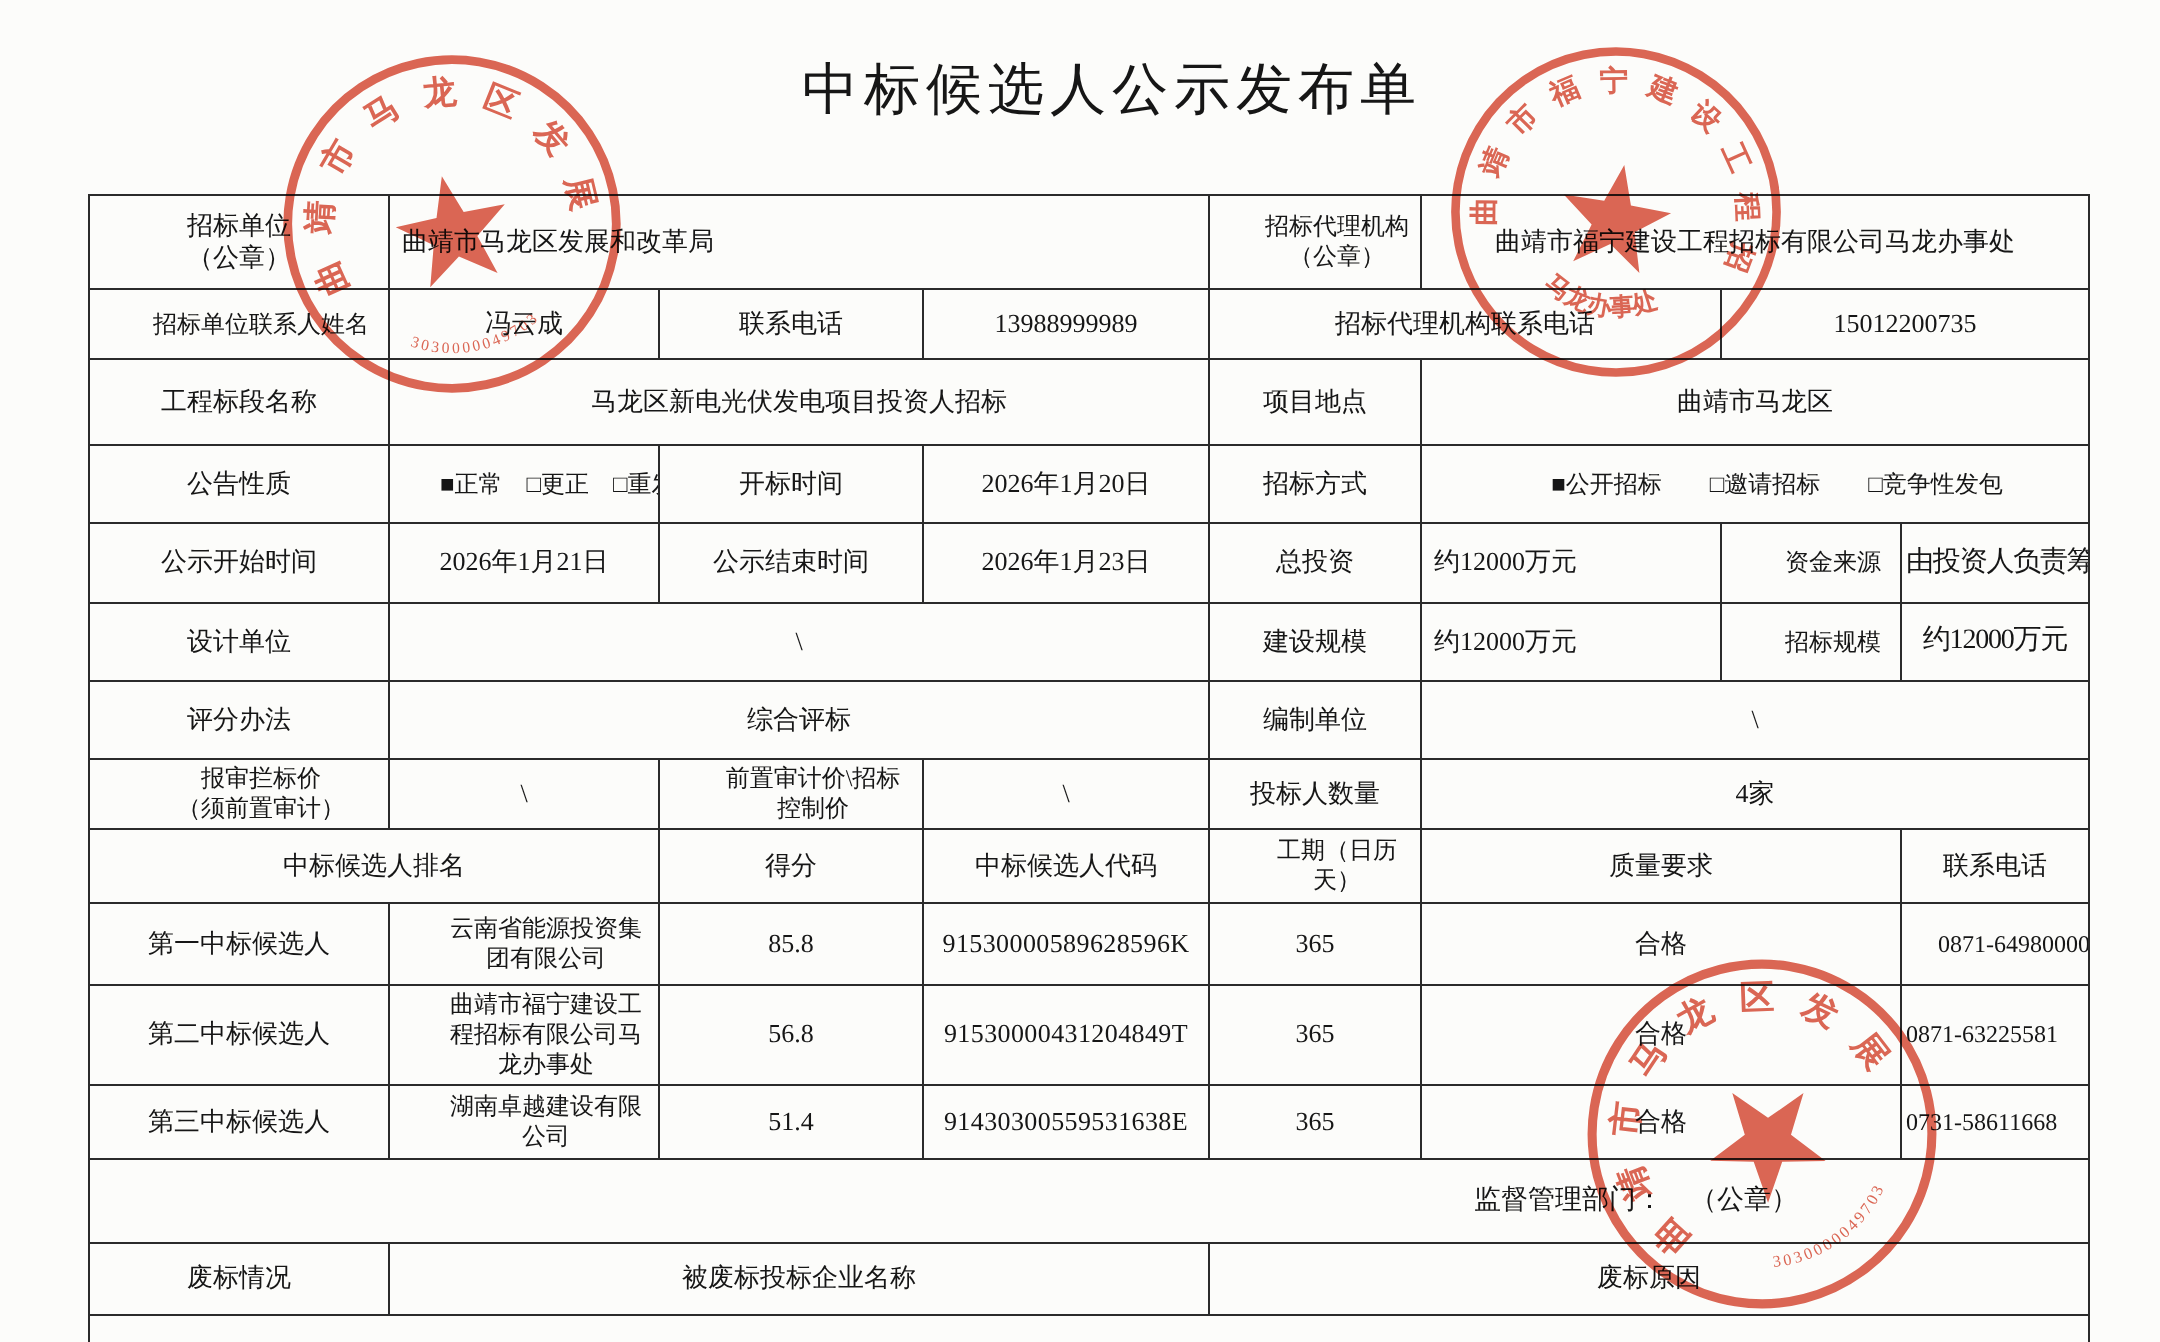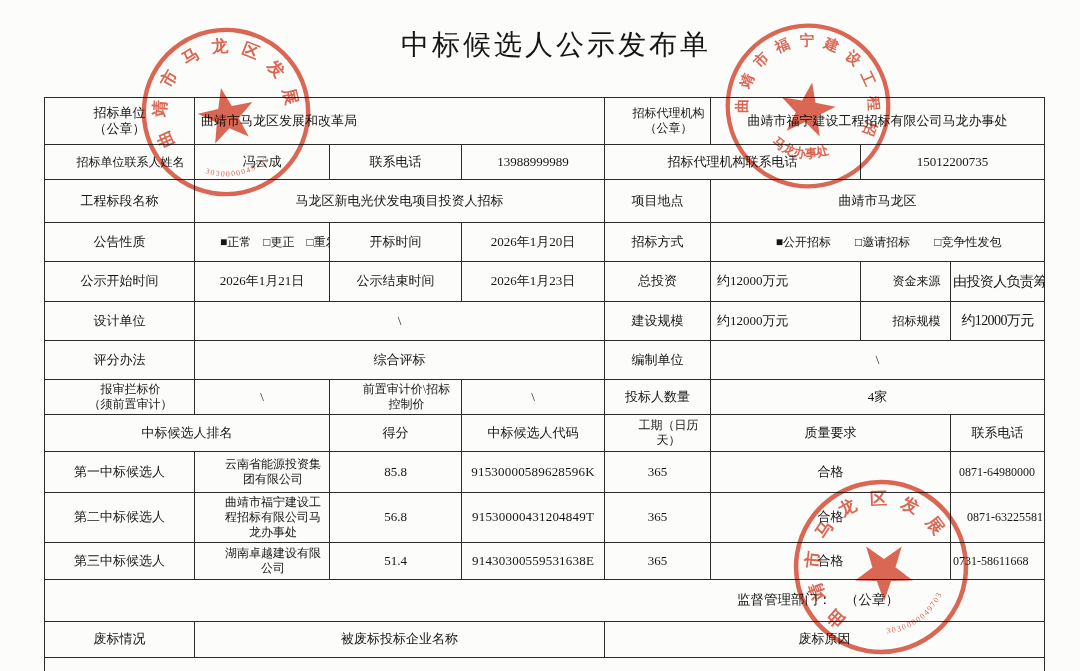--- a/index.html
+++ b/index.html
@@ -147,31 +147,31 @@
       <td>联系电话</td>
     </tr>
 
     <tr>
       <td style="height:36px">第一中标候选人</td>
       <td class="sm">云南省能源投资集团有限公司</td>
       <td>85.8</td>
       <td class="code">91530000589628596K</td>
       <td>365</td>
       <td colspan="2">合格</td>
-      <td class="al sm" style="padding-left:8px;white-space:nowrap">0871-64980000</td>
+      <td class="al sm" style="padding-left:18px;white-space:nowrap">0871-64980000</td>
     </tr>
 
     <tr>
       <td style="height:36px">第二中标候选人</td>
       <td class="sm">曲靖市福宁建设工程招标有限公司马龙办事处</td>
       <td>56.8</td>
       <td class="code">91530000431204849T</td>
       <td>365</td>
       <td colspan="2">合格</td>
-      <td class="al sm" style="padding-left:16px;white-space:nowrap">0871-63225581</td>
+      <td class="al sm" style="padding-left:2px;white-space:nowrap">0871-63225581</td>
     </tr>
 
     <tr>
       <td style="height:32px">第三中标候选人</td>
       <td class="sm">湖南卓越建设有限公司</td>
       <td>51.4</td>
       <td class="code">91430300559531638E</td>
       <td>365</td>
       <td colspan="2">合格</td>
       <td class="al sm" style="padding-left:2px;white-space:nowrap">0731-58611668</td>

